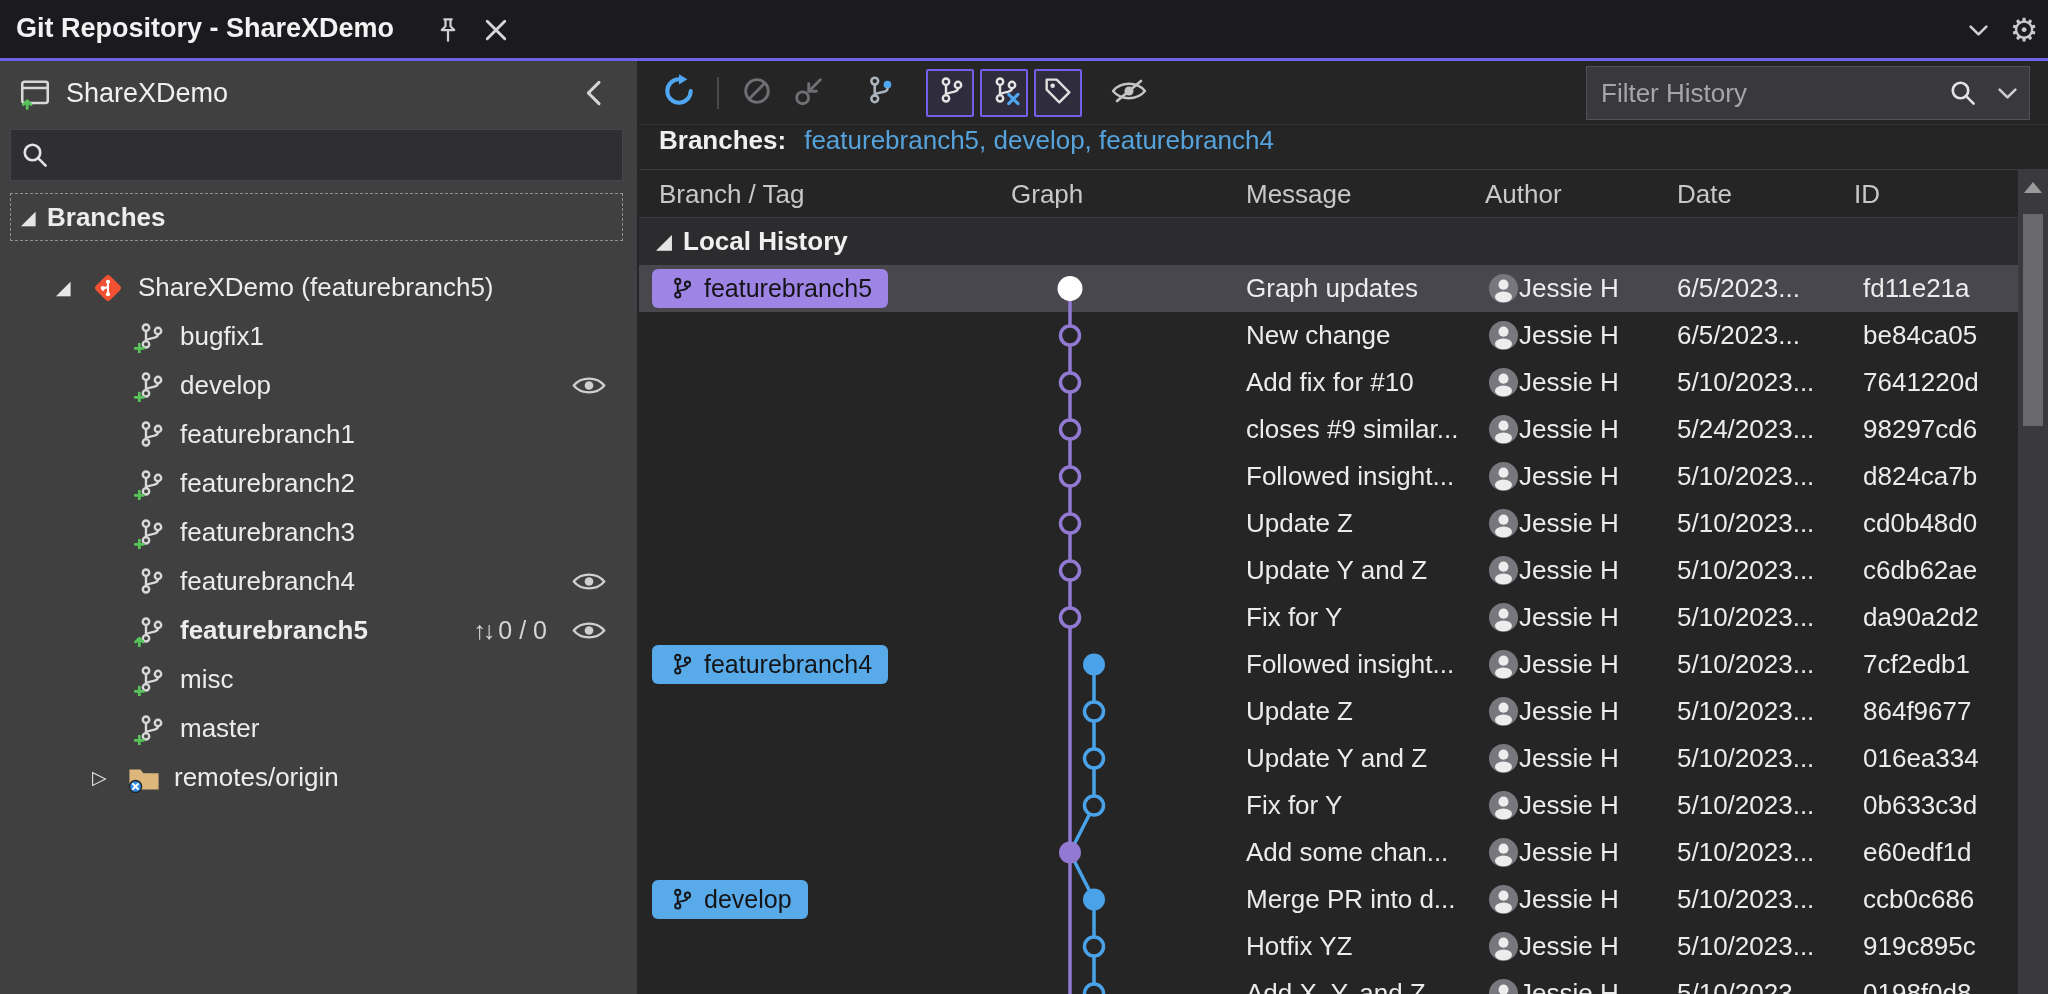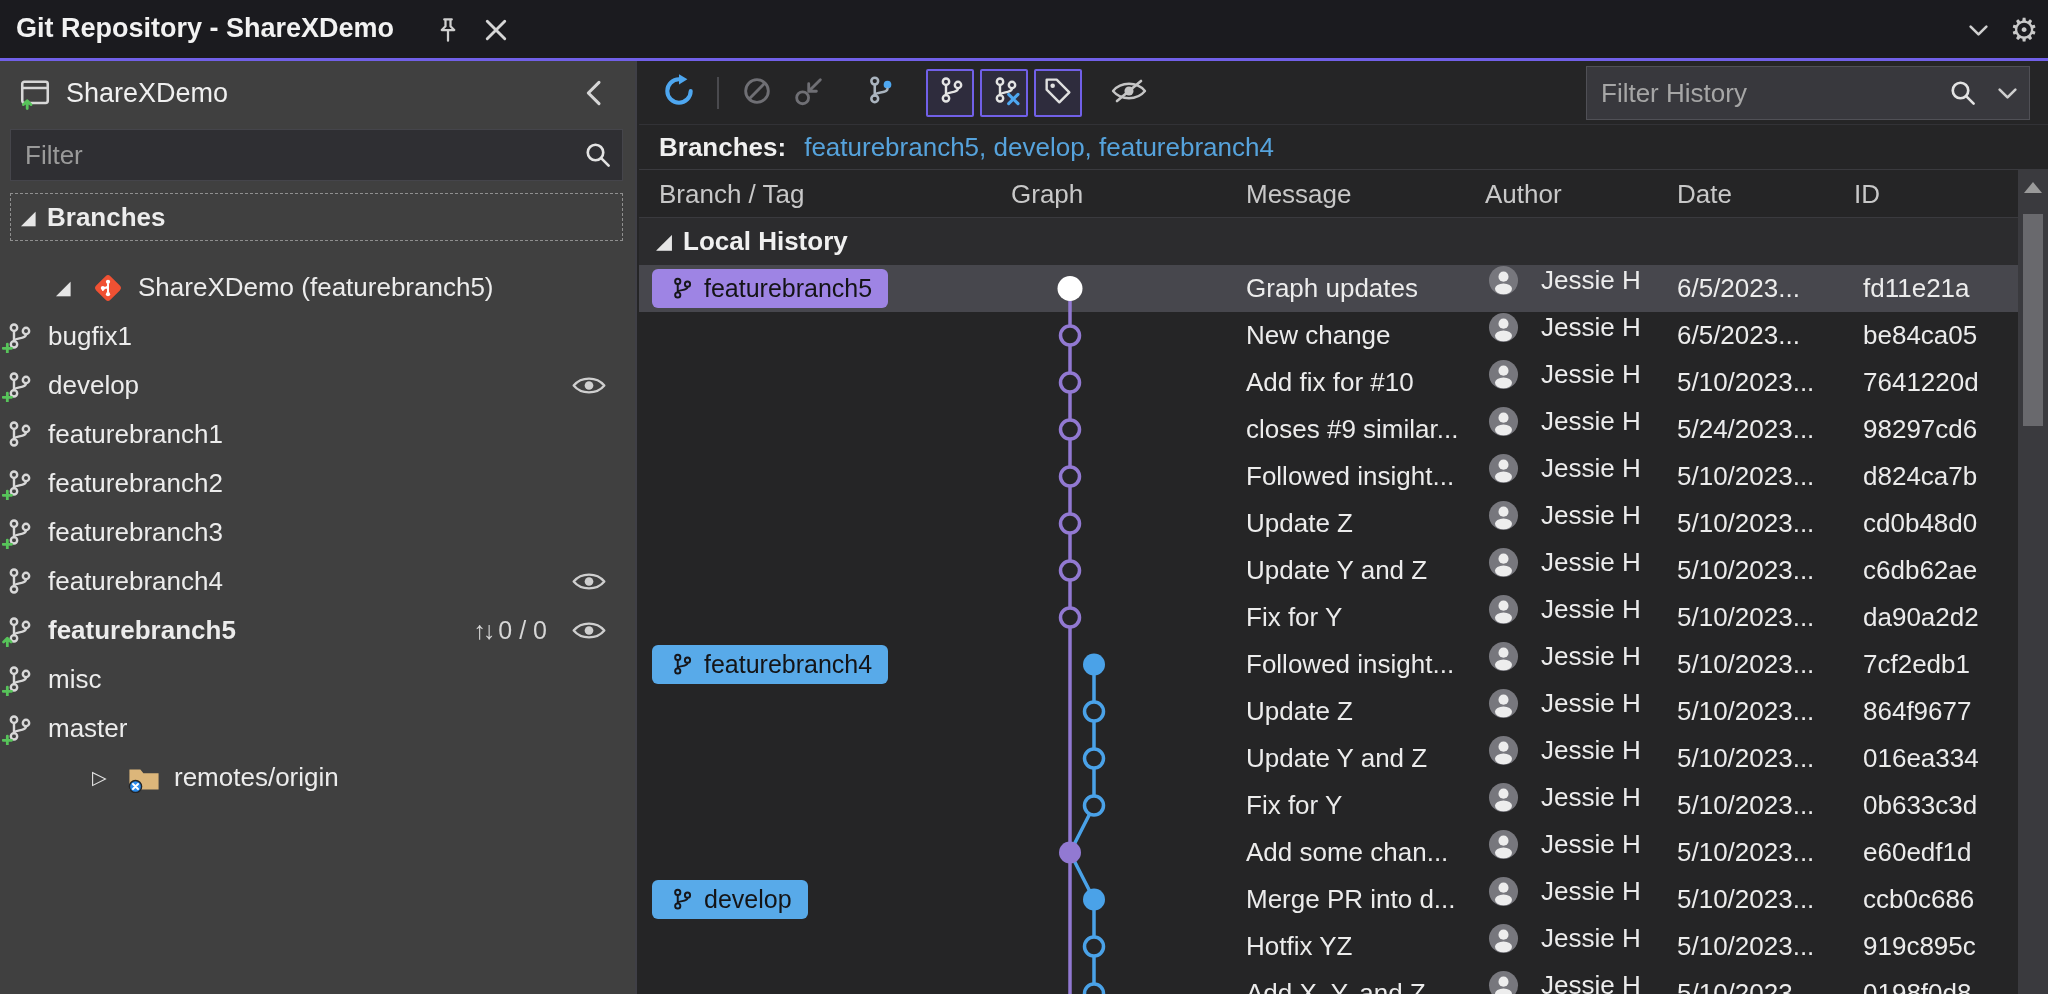--- a/index.html
+++ b/index.html
@@ -49,21 +49,21 @@
     position: absolute; top: 132px; left: 10px; right: 12px; height: 48px;
     border: 1px dashed #8f8f8f; display: flex; align-items: center; padding-left: 10px;
   }
   .tw { font-size: 19px; color: #e6e6e6; width: 26px; flex: none; }
   .branches-hdr .lbl { font-weight: bold; font-size: 26px; }
 
   .tree { position: absolute; top: 202px; left: 0; right: 0; }
   .tree-row { position: relative; height: 49px; display: flex; align-items: center; font-size: 26px; color: #ececec; }
   .tree-row.lv0   { padding-left: 56px; }
   .tree-row.lv0_5 { padding-left: 92px; }
-  .tree-row.lv1   { }
+  .tree-row.lv1   { padding-left: 132px; }
   .tree-row .tw { margin-right: 8px; }
   .tree-row .ticon { width: 36px; height: 36px; margin-right: 12px; display: flex; align-items: center; justify-content: center; flex: none; }
   .tree-row .tlabel { white-space: nowrap; }
   .tree-row .tlabel.bold { font-weight: bold; }
   .tree-row .eye { position: absolute; right: 28px; top: 12px; width: 36px; height: 24px; }
   .tree-row .counter { position: absolute; right: 88px; line-height: 49px; font-size: 25px; color: #d6d6d6; white-space: nowrap; }
   .tree-row .counter .updown { letter-spacing: -3px; margin-right: 6px; }
 
   
   .rpanel { position: absolute; left: 639px; top: 61px; width: 1409px; height: 933px; background: #252526; }
@@ -79,38 +79,38 @@
     position: absolute; right: 18px; top: 5px; width: 444px; height: 54px;
     background: #38383d; border: 1px solid #505056; display: flex; align-items: center;
   }
   .filter-history input {
     flex: 1; min-width: 0; background: transparent; border: none; outline: none;
     color: #e0e0e0; font-size: 26px; padding: 0 14px; font-family: inherit;
   }
   .filter-history input::placeholder { color: #a6a6a6; }
   .filter-history .fh-ic { width: 44px; display: flex; justify-content: center; flex: none; }
 
-  .branches-bar { height: 45px; display: flex; align-items: center; padding-left: 20px; font-size: 26px; border-bottom: 1px solid #3a3a3e; }
+  .branches-bar { height: 45px; display: flex; padding-left: 20px; font-size: 26px; border-bottom: 1px solid #3a3a3e; }
   .branches-bar .blabel { font-weight: bold; margin-right: 18px; color: #f0f0f0; }
   .branches-bar .links { color: var(--c-link_blue, #56a3dc); white-space: nowrap; }
   .branches-bar .links a { color: inherit; text-decoration: none; cursor: pointer; }
 
   .colhdr { position: relative; height: 48px; border-bottom: 1px solid #3a3a3e; font-size: 26px; color: #c8c8c8; }
   .colhdr .ch { position: absolute; line-height: 48px; white-space: nowrap; }
   .colhdr .c0 { left: 20px; text-align: center; } .colhdr .c1 { left: 372px; } .colhdr .c2 { left: 607px; }
   .colhdr .c3 { left: 846px; } .colhdr .c4 { left: 1038px; } .colhdr .c5 { left: 1215px; }
 
   .sectionhdr { height: 47px; background: #2c2c2e; display: flex; align-items: center; padding-left: 18px; font-size: 26px; font-weight: bold; color: #f0f0f0; }
 
   .rows { position: relative; width: 1379px; }
   .hrow { position: relative; height: 47px; font-size: 26px; }
   .hrow.selected { background: var(--c-selected_row, #47474d); }
   .cell { position: absolute; top: 0; line-height: 47px; white-space: nowrap; overflow: hidden; }
   .c-msg    { left: 607px; width: 236px; }
-  .c-author { left: 849px; width: 184px; display: flex; gap: 22px; height: 47px; line-height: normal; }
+  .c-author { left: 849px; width: 184px; display: flex; align-items: center; gap: 0; height: 47px; line-height: normal; }
   .c-author .av { width: 31px; height: 31px; flex: none; }
   .c-date   { left: 1038px; width: 172px; }
   .c-id     { left: 1224px; width: 162px; }
   .badge {
     position: absolute; left: 13px; top: 4px; height: 39px;
     display: inline-flex; align-items: center; gap: 10px; padding: 0 16px;
     border-radius: 6px; color: #141416; font-size: 25px; white-space: nowrap;
   }
   .badge .bic { width: 26px; height: 26px; display: flex; }
   .graph-overlay { position: absolute; left: 0; top: 0; pointer-events: none; }
@@ -148,21 +148,20 @@
           <rect x="3" y="4" width="18" height="15" rx="1.5" stroke="#d8d8d8" stroke-width="1.8"></rect>
           <path d="M3 8.5 H21" stroke="#d8d8d8" stroke-width="1.8"></path>
           <path d="M6.5 23 V17.6 M3.8 20.2 l2.7 -2.8 2.7 2.8" stroke="#57c45a" stroke-width="2"></path>
         </svg></span>
     <span class="rname">ShareXDemo</span>
     <span class="collapse"><svg width="32" height="32" viewBox="0 0 24 24" fill="none" xmlns="http://www.w3.org/2000/svg">
           <path d="M15 4 L7 12 L15 20" stroke="#d6d6d6" stroke-width="2.3"></path>
         </svg></span>
   </div>
   <div class="filter-box">
-    <input placeholder="Filter" style="">
     <span class="sicon">
         <svg width="30" height="30" viewBox="0 0 24 24" fill="none" xmlns="http://www.w3.org/2000/svg">
           <circle cx="10" cy="10" r="6.2" stroke="#e3e3e3" stroke-width="2.1"></circle>
           <path d="M14.7 14.7 L20.5 20.5" stroke="#e3e3e3" stroke-width="2.1"></path>
         </svg>
       </span>
   </div>
   <div class="branches-hdr">
     <span class="tw">◢</span>
     <span class="lbl">Branches</span>

